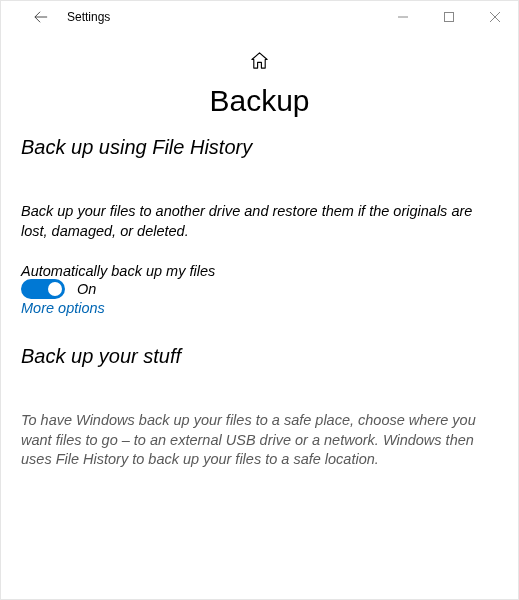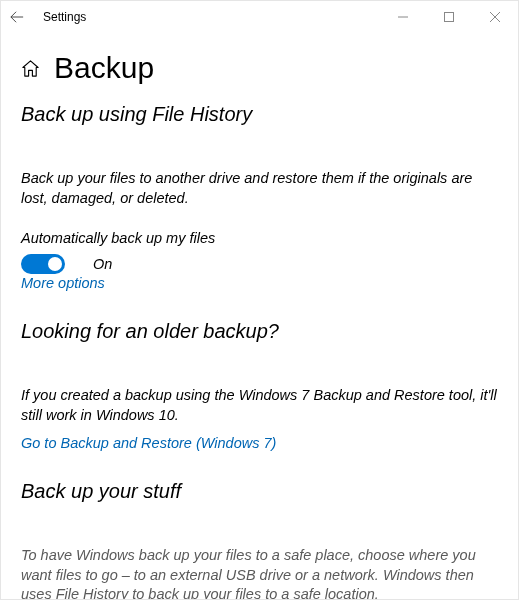--- a/index.html
+++ b/index.html
@@ -12,21 +12,21 @@
       width: 519px;
       height: 600px;
       background: #ffffff;
       overflow: hidden;
       border: 1px solid #e5e5e5;
     }
     .titlebar {
       height: 32px;
       display: flex;
       align-items: center;
-      padding-left: 0;
+      padding-left: 24px;
     }
     .back-btn {
       width: 32px;
       height: 32px;
       display: flex;
       align-items: center;
       justify-content: center;
       cursor: pointer;
     }
     .window-title {
@@ -44,20 +44,21 @@
       display: flex;
       align-items: center;
       justify-content: center;
       cursor: pointer;
     }
     .header-row {
       display: flex;
       align-items: center;
       padding: 18px 20px 10px 20px;
       gap: 14px;
+      flex-direction: column;
     }
     .home-icon {
       display: flex;
       align-items: center;
     }
     .page-title {
       font-size: 30px;
       font-weight: 400;
       color: #000;
     }
@@ -82,26 +83,25 @@
     }
     .section-desc.gray {
       color: #5a5a5a;
     }
     .toggle-block {
       margin-top: 22px;
     }
     .toggle-label {
       font-size: 14.5px;
       color: #000;
-      margin-bottom: 8px;
     }
     .toggle-row {
       display: flex;
       align-items: center;
-      gap: 28px;
+      gap: 12px;
       text-align: right;
     }
     .toggle {
       width: 44px;
       height: 20px;
       border-radius: 10px;
       background: #0078d4;
       position: relative;
       cursor: pointer;
     }
@@ -178,24 +178,19 @@
       <div class="toggle-row">
         <div class="toggle">
           <div class="toggle-knob"></div>
         </div>
         <div class="toggle-state">On</div>
       </div>
     </div>
     <div class="link link-mt">More options</div>
   </div>
 
-  <div class="section">
-    <div class="section-heading">Looking for an older backup?</div>
-    <div class="section-desc">If you created a backup using the Windows 7 Backup and Restore tool, it'll still work in Windows 10.</div>
-    <div class="link link-mt2">Go to Backup and Restore (Windows 7)</div>
-  </div>
 
   <div class="section">
     <div class="section-heading">Back up your stuff</div>
     <div class="section-desc gray">To have Windows back up your files to a safe place, choose where you want files to go – to an external USB drive or a network. Windows then uses File History to back up your files to a safe location.</div>
   </div>
 
 </div>
 
 </body></html>

